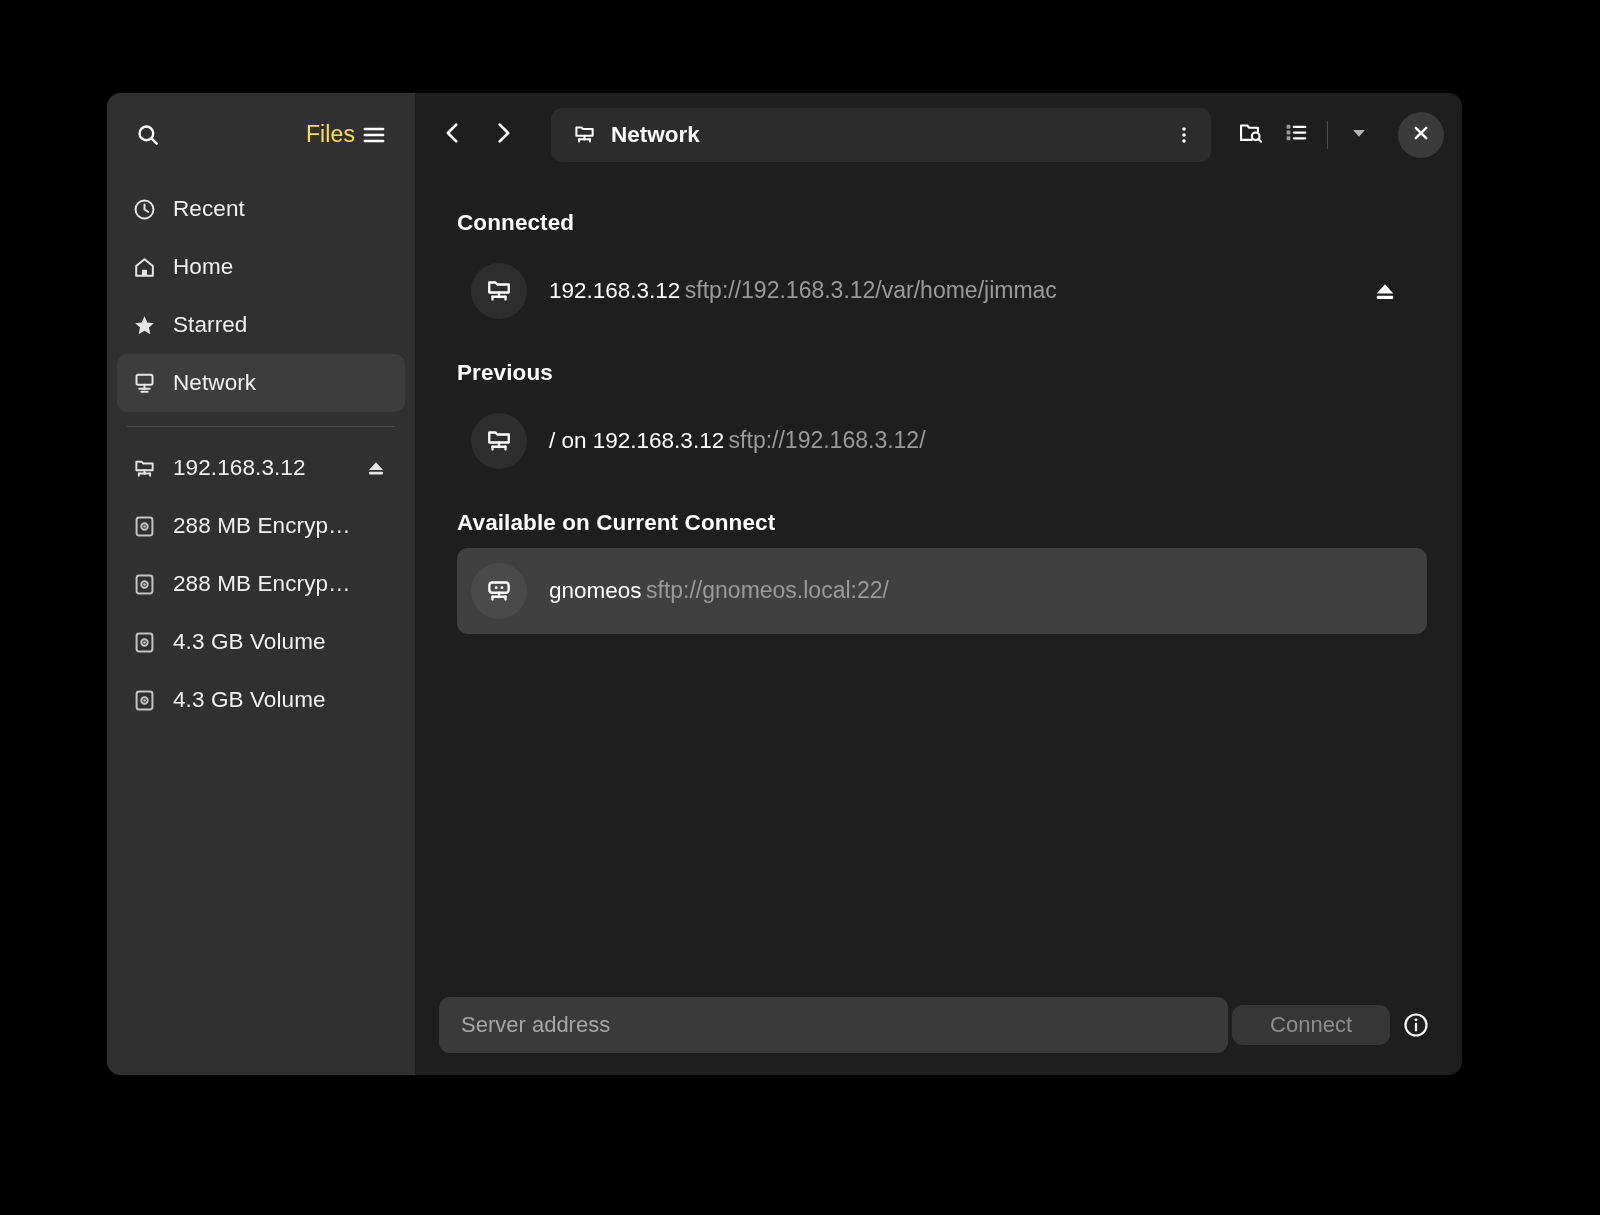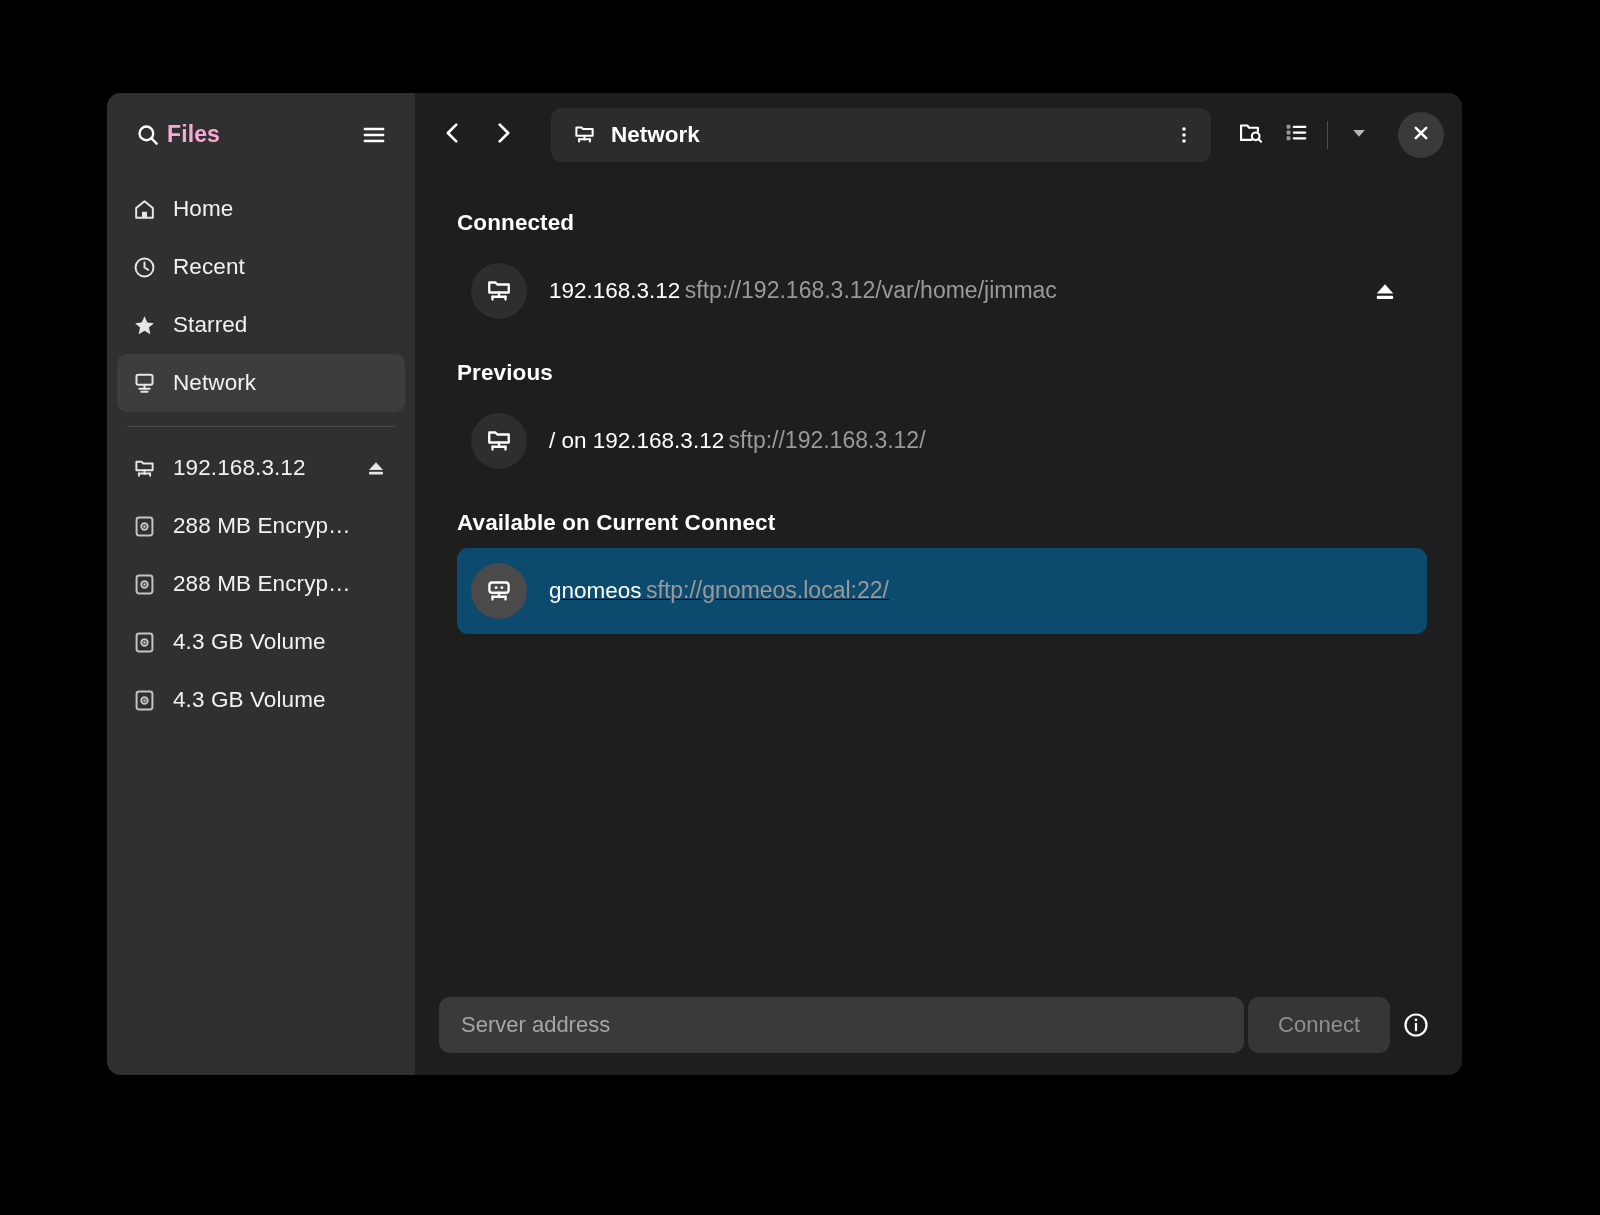--- a/index.html
+++ b/index.html
@@ -35,24 +35,24 @@
 
   .sidebar-header {
     height: 83px;
     flex: 0 0 83px;
     display: flex;
     align-items: center;
     padding: 0 22px;
   }
   .sb-hdr-title {
     flex: 1;
-    text-align: left;
+    text-align: right;
     font-size: 23px;
-    font-weight: bold;
-    color: #f9a8d4;
+    font-weight: normal;
+    color: #fde047;
     letter-spacing: .1px;
   }
   .hdr-icon-btn {
     width: 38px; height: 38px;
     display: flex; align-items: center; justify-content: center;
     border-radius: 9px;
     cursor: pointer;
   }
 
   .sidebar-list { padding: 4px 10px 0 10px; }
@@ -179,21 +179,21 @@
   .section.sect-connected { margin-top: 10px; }
 
   .net-row {
     display: flex;
     align-items: center;
     height: 86px;
     border-radius: 11px;
     padding: 0 22px 0 14px;
     cursor: pointer;
   }
-  .net-row.highlight { background: #0c4a6e; text-decoration: underline; }
+  .net-row.highlight { background: #404040; }
 
   .net-avatar {
     width: 56px; height: 56px;
     flex: 0 0 56px;
     border-radius: 50%;
     background: #2e2e2e;
     display: flex; align-items: center; justify-content: center;
   }
   .net-row.highlight .net-avatar { background: #4a4a4a; }
 
@@ -230,22 +230,22 @@
     border-radius: 11px;
     padding: 0 22px;
     font-size: 22px;
     color: #ffffff;
     font-family: "Liberation Sans", sans-serif;
     outline: none;
   }
   .server-input::placeholder { color: #a6a6a6; }
 
   .connect-btn {
-    height: 56px;
-    padding: 0 30px;
+    height: 40px;
+    padding: 0 38px;
     background: #363636;
     border: none;
     border-radius: 11px;
     font-size: 22px;
     color: #8e8e8e;
     font-family: "Liberation Sans", sans-serif;
     cursor: pointer;
     white-space: nowrap;
   }
   .info-btn {
@@ -275,36 +275,36 @@
           <line x1="3.5" y1="12" x2="20.5" y2="12"></line>
           <line x1="3.5" y1="17.5" x2="20.5" y2="17.5"></line>
         </svg>
       </div>
     </div>
 
     <div class="sidebar-list">
 
       <div class="sb-item">
         <span class="sb-icon">
+          <svg width="25" height="25" viewBox="0 0 24 24" fill="none" stroke="#e6e6e6" stroke-width="1.9" stroke-linecap="round">
+            <circle cx="12" cy="12" r="8.6"></circle>
+            <polyline points="12,7.2 12,12 15.6,14.2"></polyline>
+          </svg>
+        </span>
+        <span class="sb-label">Recent</span>
+      </div>
+
+      <div class="sb-item">
+        <span class="sb-icon">
           <svg width="25" height="25" viewBox="0 0 24 24" fill="none" stroke="#e6e6e6" stroke-width="1.9" stroke-linejoin="round">
             <path d="M4 10.5 L12 4 L20 10.5 V20 H4 Z"></path>
             <rect x="9.6" y="14.2" width="4.8" height="5.8" fill="#e6e6e6" stroke="none"></rect>
           </svg>
         </span>
         <span class="sb-label">Home</span>
-      </div>
-
-      <div class="sb-item">
-        <span class="sb-icon">
-          <svg width="25" height="25" viewBox="0 0 24 24" fill="none" stroke="#e6e6e6" stroke-width="1.9" stroke-linecap="round">
-            <circle cx="12" cy="12" r="8.6"></circle>
-            <polyline points="12,7.2 12,12 15.6,14.2"></polyline>
-          </svg>
-        </span>
-        <span class="sb-label">Recent</span>
       </div>
 
       <div class="sb-item">
         <span class="sb-icon">
           <svg width="25" height="25" viewBox="0 0 24 24" fill="#e6e6e6">
             <path d="M12 3.2 L14.7 9.1 L21 9.8 L16.3 14 L17.6 20.3 L12 17.1 L6.4 20.3 L7.7 14 L3 9.8 L9.3 9.1 Z"></path>
           </svg>
         </span>
         <span class="sb-label">Starred</span>
       </div>

